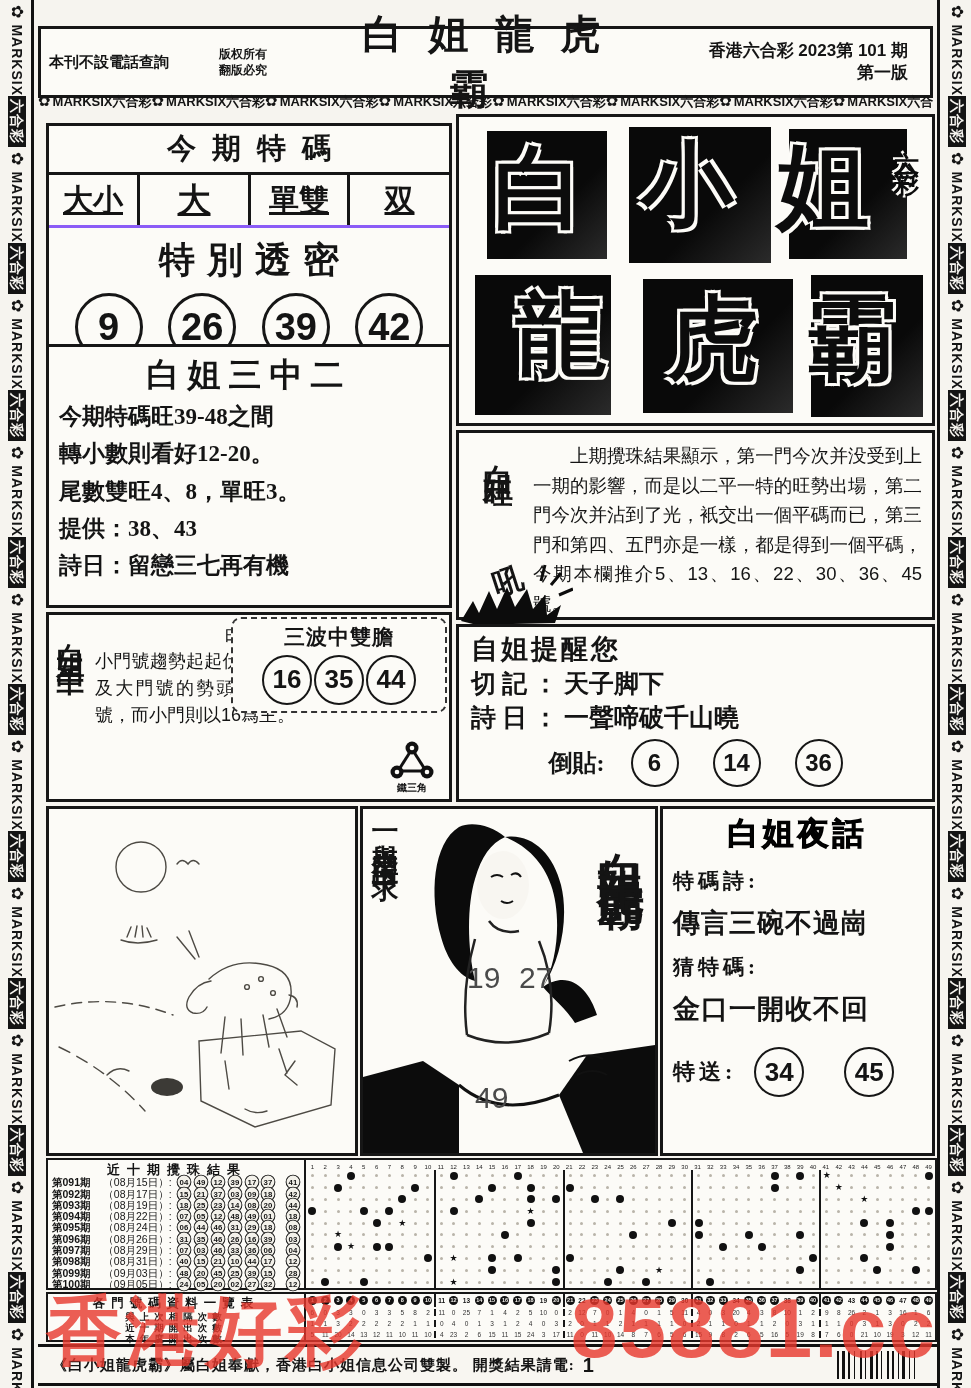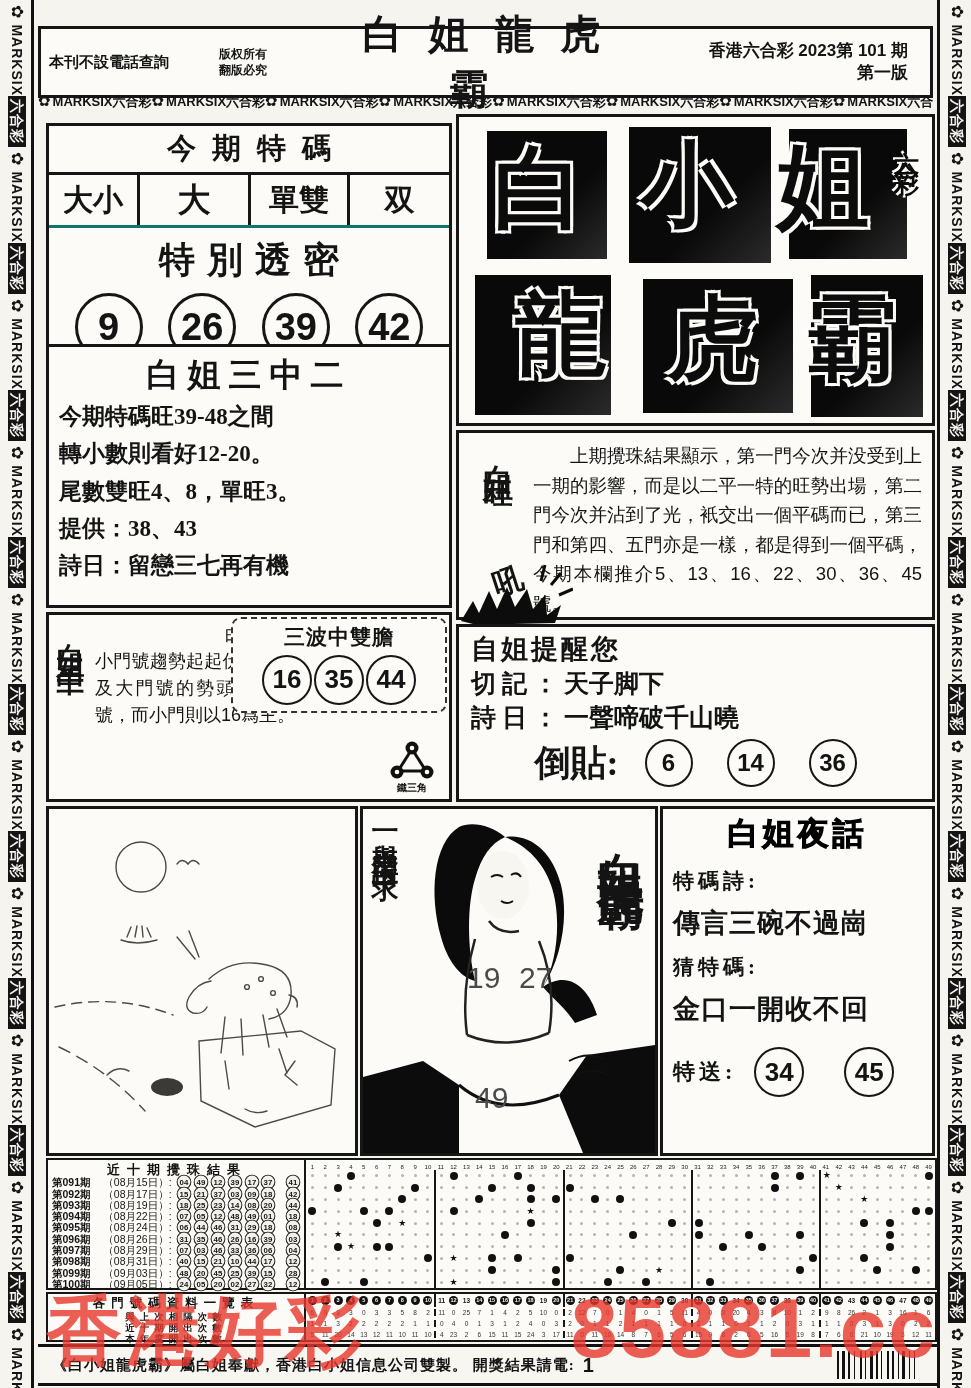--- a/index.html
+++ b/index.html
@@ -25,21 +25,21 @@
   .hdr-right{width:250px;text-align:right;padding-right:22px;font-size:17px;font-weight:700;line-height:1.3;}
   .hdr-right .ed{display:block;font-size:17px;}
   
   #marq{position:absolute;left:38px;top:90px;width:895px;height:22px;display:flex;justify-content:space-between;
         align-items:center;font-weight:900;font-size:13px;overflow:hidden;white-space:nowrap;}
   #marq .unit .flower{font-size:15px;margin-right:2px;}
   
   #spbox{left:46px;top:123px;width:406px;height:226px;}
   .sp-title{border-bottom:3px solid #161616;text-align:center;font-weight:900;font-size:29px;
         letter-spacing:16px;text-indent:16px;padding:3px 0;}
-  .sp-row{display:flex;border-bottom:3px solid #0f766e;height:50px;align-items:center;text-align:center;}
+  .sp-row{display:flex;border-bottom:3px solid #8b5cf6;height:50px;align-items:center;text-align:center;text-decoration:underline;}
   .sp-cell{font-weight:900;font-size:30px;}
   .sp-c0{width:22%;border-right:3px solid #161616;height:100%;display:flex;align-items:center;justify-content:center;}
   .sp-c1{width:27%;border-right:3px solid #161616;height:100%;display:flex;align-items:center;justify-content:center;font-size:33px;font-weight:700;}
   .sp-c2{width:24%;border-right:3px solid #161616;height:100%;display:flex;align-items:center;justify-content:center;}
   .sp-c3{flex:1;display:flex;align-items:center;justify-content:center;font-weight:700;}
   .sp-secret{text-align:center;font-weight:900;font-size:36px;letter-spacing:12px;text-indent:12px;padding-top:8px;}
   .circle-row{display:flex;justify-content:space-evenly;align-items:center;margin-top:8px;}
   .ncirc{border:3px solid #161616;border-radius:50%;width:62px;height:62px;display:flex;align-items:center;
         justify-content:center;font-size:38px;font-weight:700;background:#fcfbf7;}
   
@@ -75,21 +75,21 @@
       font-family:"Liberation Serif",serif;}
   .wang-burst{position:absolute;left:-6px;bottom:-8px;}
   .wang-text{flex:1;font-size:18.5px;line-height:1.6;padding:8px 10px 0 0;text-align:justify;}
   .indent{text-indent:2em;}
   
   #rem{left:456px;top:624px;width:479px;height:178px;padding:4px 12px;}
   .rem-title{font-weight:900;font-size:27px;letter-spacing:3px;font-family:"Liberation Serif",serif;}
   .rem-row{font-family:"Liberation Serif","DejaVu Serif",serif;font-size:25px;font-weight:700;line-height:1.35;}
   .rem-label{letter-spacing:6px;}
   .rem-tip{display:flex;align-items:center;justify-content:center;gap:26px;margin-top:4px;}
-  .rem-tip .lab{font-weight:900;font-size:36px;font-family:"Liberation Serif",serif;}
+  .rem-tip .lab{font-weight:900;font-size:24px;font-family:"Liberation Serif",serif;}
   .rem-tip .ncirc{width:44px;height:44px;font-size:24px;border-width:2.5px;}
   
   #cpiece{left:360px;top:806px;width:298px;height:350px;overflow:hidden;}
   .cp-left{position:absolute;left:4px;top:8px;writing-mode:vertical-rl;text-orientation:upright;
       font-weight:900;font-size:27px;letter-spacing:6px;font-family:"Liberation Serif",serif;}
   .cp-right{position:absolute;right:2px;top:6px;writing-mode:vertical-rl;text-orientation:upright;
       font-weight:900;font-size:47px;letter-spacing:8px;font-family:"Liberation Serif",serif;}
   .cp-num{position:absolute;font-size:30px;color:#4a4a4a;font-weight:400;}
   
   #night{left:660px;top:806px;width:275px;height:350px;padding:4px 10px;}

